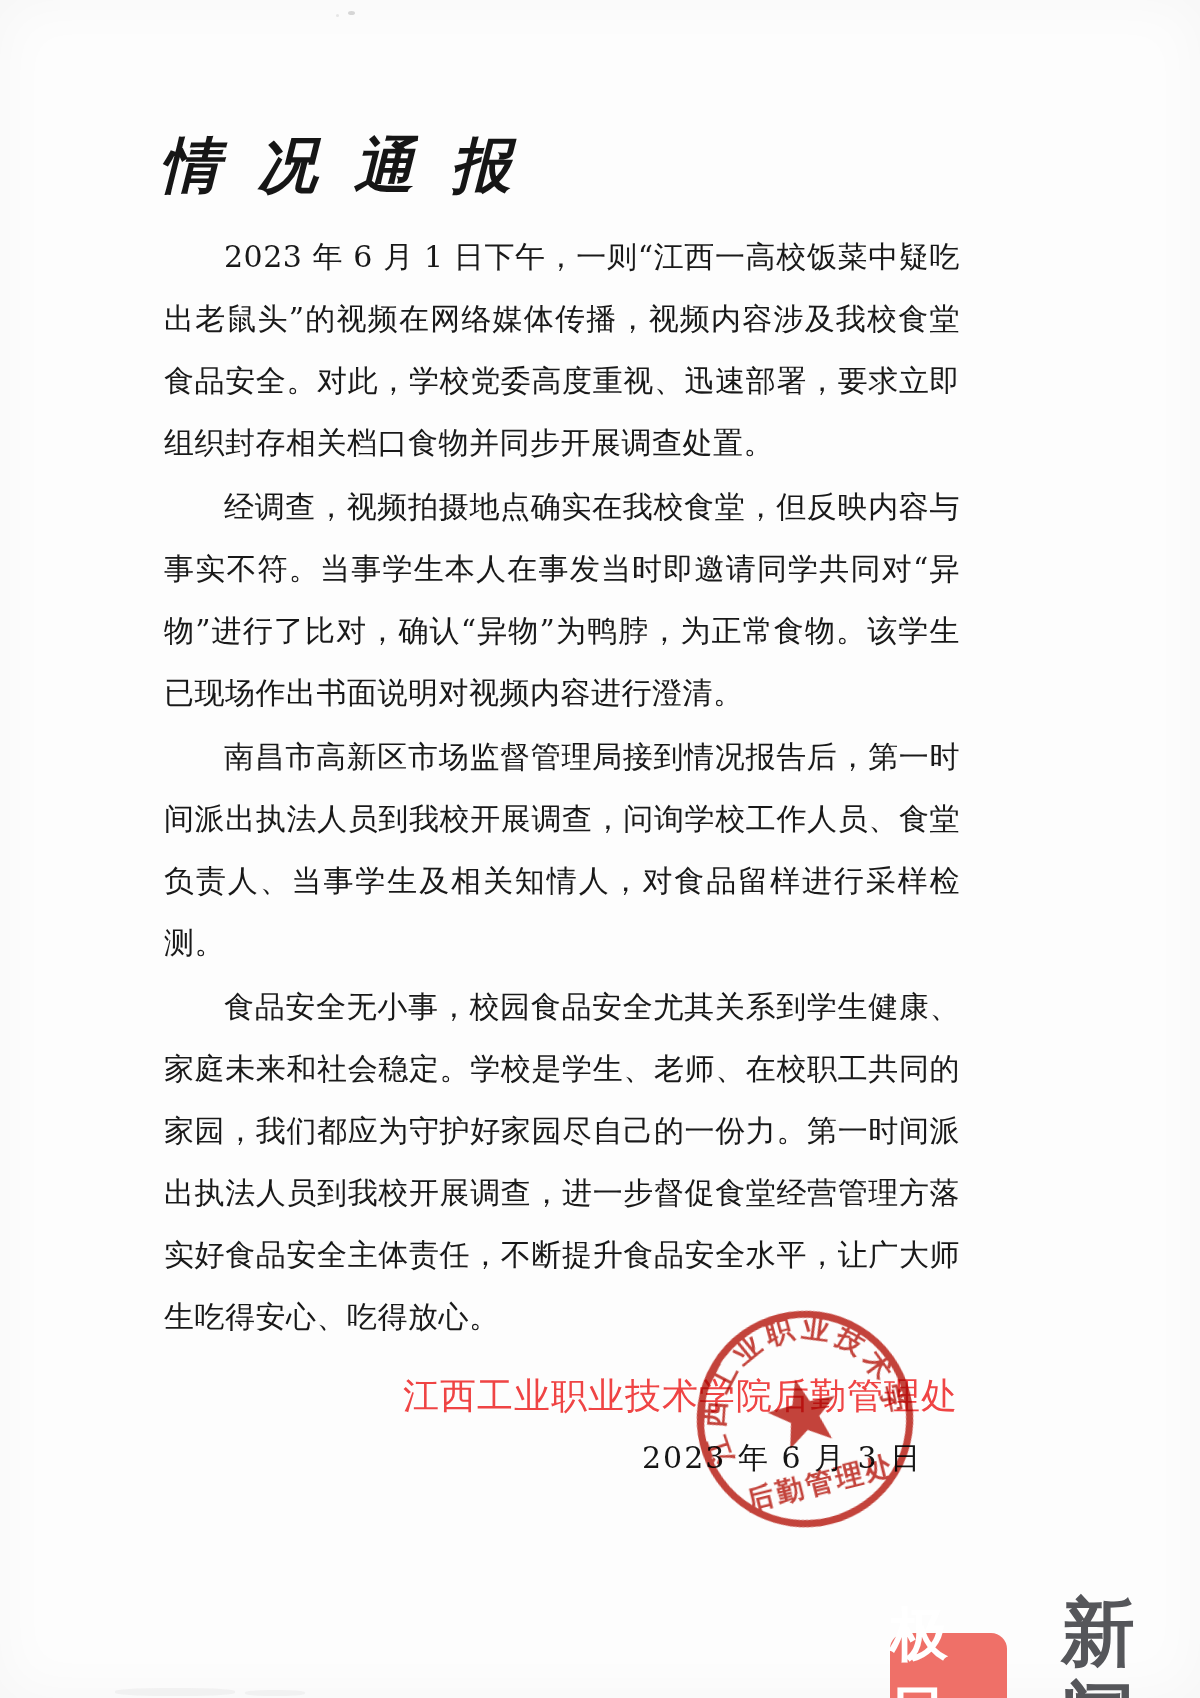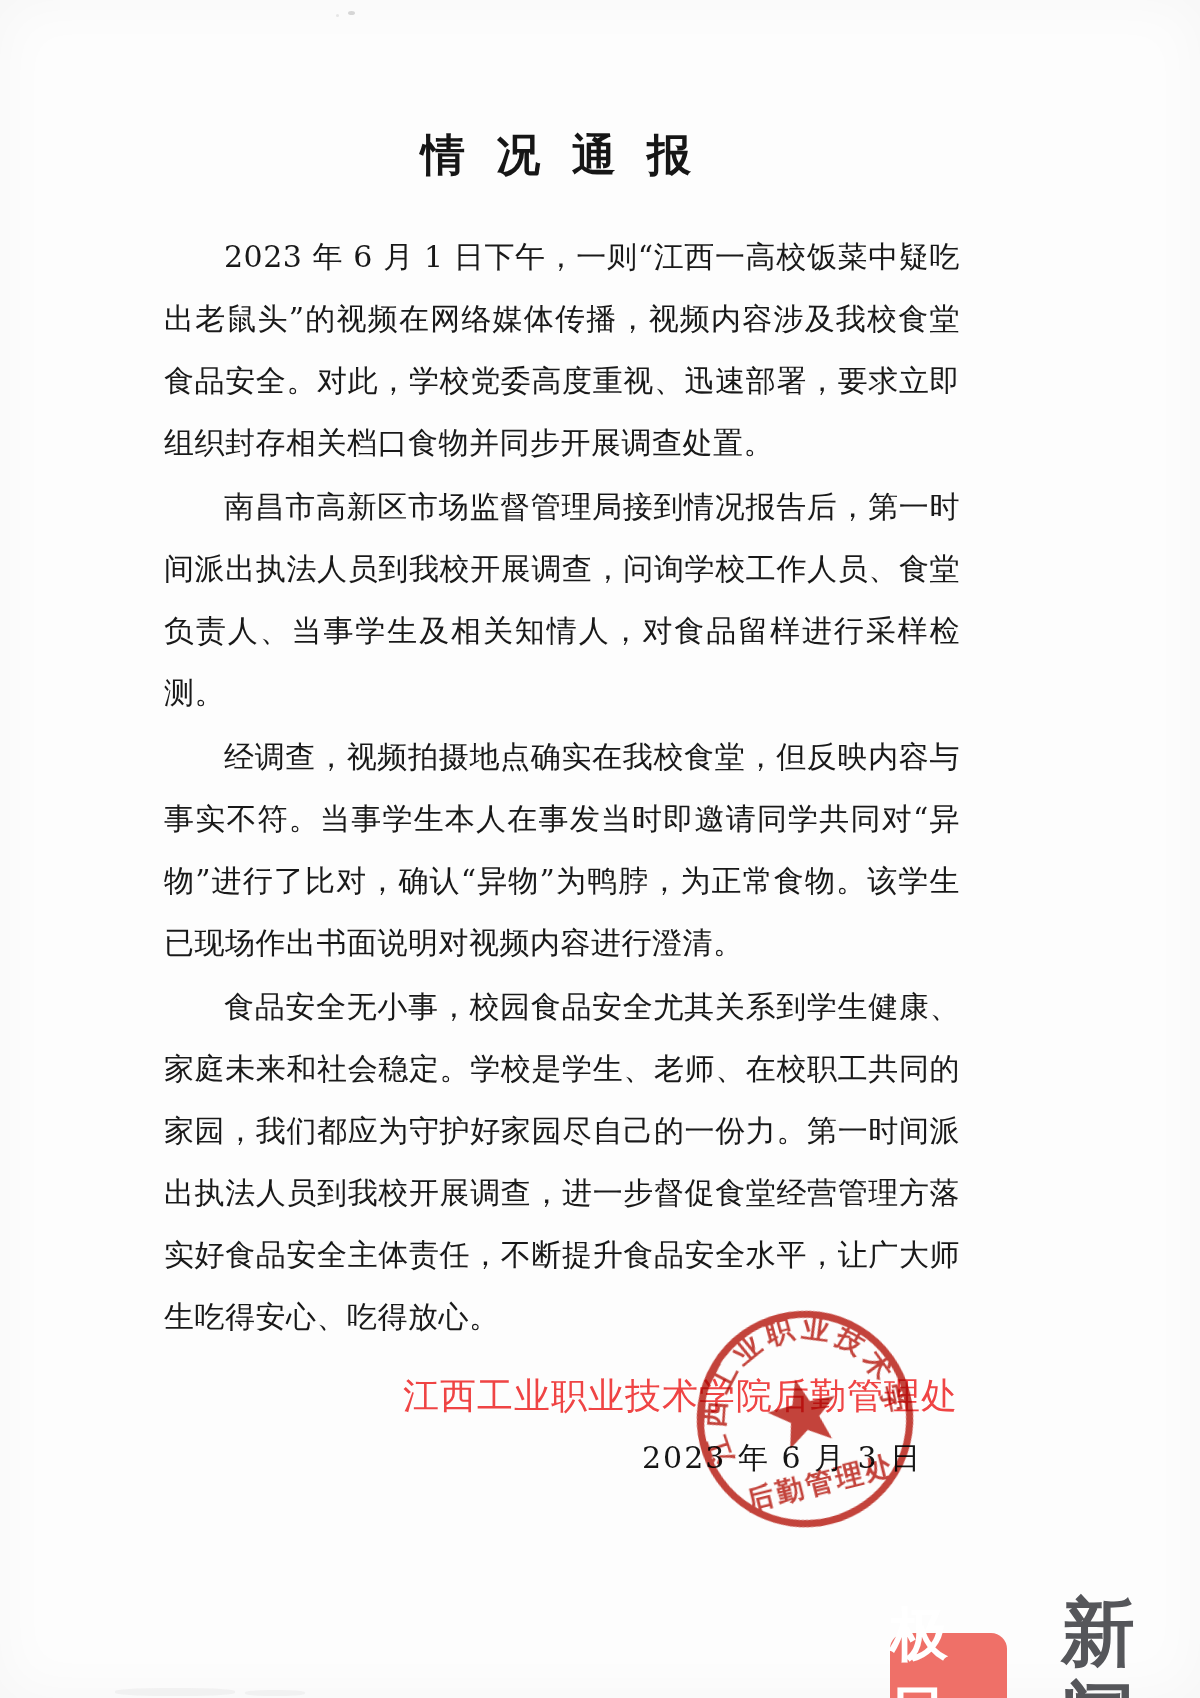--- a/index.html
+++ b/index.html
@@ -11,24 +11,24 @@
     overflow:hidden;
     font-family:"DejaVu Serif","Liberation Serif",serif;
     color:#1c1c1c;
   }
   .page::after{ 
     content:"";position:absolute;inset:0;pointer-events:none;
     box-shadow:inset 0 0 60px rgba(0,0,0,0.03);
   }
   .doc-title{
     position:absolute;top:126px;left:160px;width:800px;
-    text-align:center;
-    font-size:44px;font-weight:bold;
+    font-size:60px;font-weight:bold;
     letter-spacing:8px;
     color:#161616;
+    font-style:italic;
   }
   .doc-body{
     position:absolute;top:224px;left:162px;width:800px;
     font-size:30px;line-height:62px;
     text-align:justify;text-justify:inter-ideograph;
     letter-spacing:0.5px;
     color:#191919;
   }
   .doc-body p{margin:2px;text-indent:2em;}
   .signature{
@@ -79,22 +79,22 @@
 
   <div class="speck s1"></div>
   <div class="speck s2"></div>
   <div class="smudge m1"></div>
   <div class="smudge m2"></div>
 
   <div class="doc-title">情 况 通 报</div>
 
   <div class="doc-body">
     <p>2023 年 6 月 1 日下午，一则“江西一高校饭菜中疑吃出老鼠头”的视频在网络媒体传播，视频内容涉及我校食堂食品安全。对此，学校党委高度重视、迅速部署，要求立即组织封存相关档口食物并同步开展调查处置。</p>
+    <p>经调查，视频拍摄地点确实在我校食堂，但反映内容与事实不符。当事学生本人在事发当时即邀请同学共同对“异物”进行了比对，确认“异物”为鸭脖，为正常食物。该学生已现场作出书面说明对视频内容进行澄清。</p>
     <p>南昌市高新区市场监督管理局接到情况报告后，第一时间派出执法人员到我校开展调查，问询学校工作人员、食堂负责人、当事学生及相关知情人，对食品留样进行采样检测。</p>
-    <p>经调查，视频拍摄地点确实在我校食堂，但反映内容与事实不符。当事学生本人在事发当时即邀请同学共同对“异物”进行了比对，确认“异物”为鸭脖，为正常食物。该学生已现场作出书面说明对视频内容进行澄清。</p>
     <p>食品安全无小事，校园食品安全尤其关系到学生健康、家庭未来和社会稳定。学校是学生、老师、在校职工共同的家园，我们都应为守护好家园尽自己的一份力。第一时间派出执法人员到我校开展调查，进一步督促食堂经营管理方落实好食品安全主体责任，不断提升食品安全水平，让广大师生吃得安心、吃得放心。</p>
   </div>
 
   <div class="signature">江西工业职业技术学院后勤管理处</div>
   <div class="dateline">2023 年 6 月 3 日</div>
 
   <svg class="seal" viewBox="0 0 240 240" width="244" height="244">
     <circle cx="120" cy="120" r="103" fill="none" stroke="#bf2e25" stroke-width="7"></circle>
     <defs>
       <path id="sealArc" d="M 44.8 147.4 A 80 80 0 1 1 195.2 147.4" fill="none"></path>

